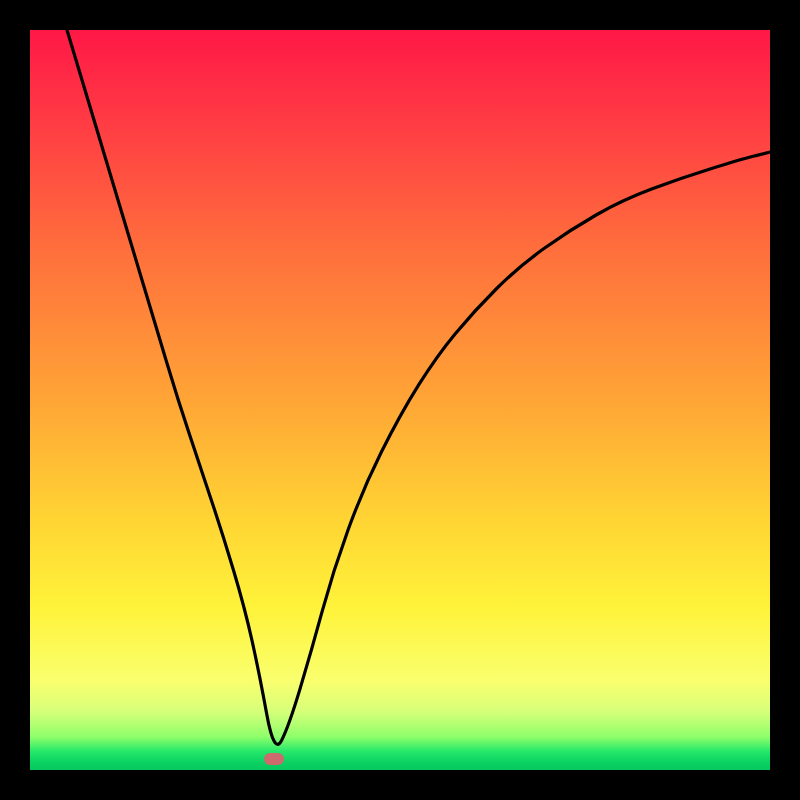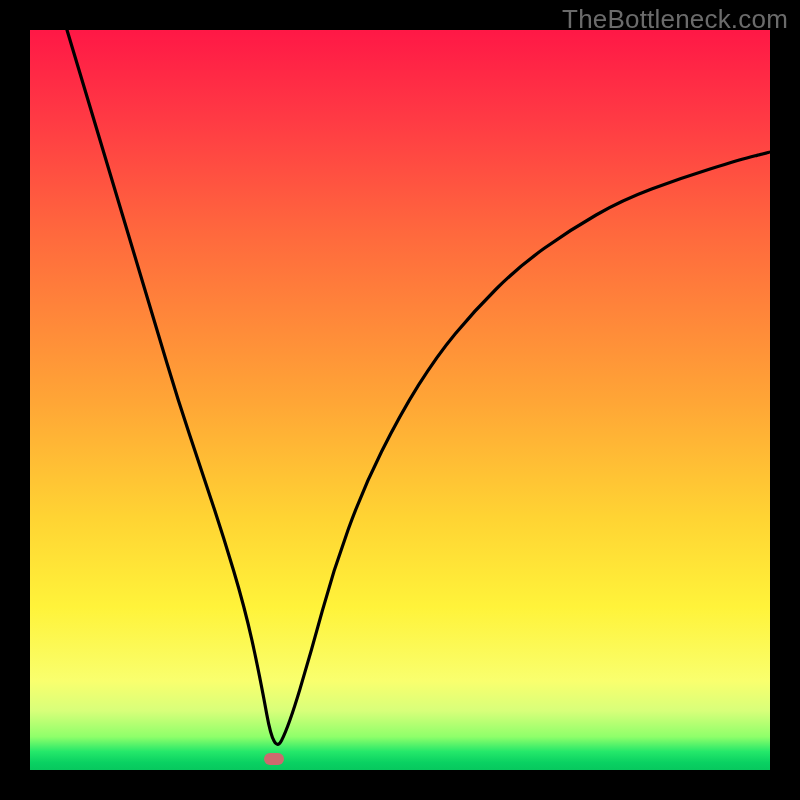--- a/index.html
+++ b/index.html
@@ -67,21 +67,20 @@
   svg.curve {
     position: absolute;
     inset: 0;
     z-index: 2;
   }
 </style>
 </head>
 <body>
 
 <div class="frame">
-  <div class="watermark">TheBottleneck.com</div>
 
   <div class="plot">
     <div class="gradient"></div>
     <svg class="curve" viewBox="0 0 740 740" preserveAspectRatio="none">
       <path fill="none" stroke="#000" stroke-width="3.2" stroke-linecap="round" d="M 37.0 0.0 Q 37.0 0.0 48.1 37.0 Q 59.2 74.0 70.3 111.0 Q 81.4 148.0 92.5 185.0 Q 103.6 222.0 114.7 259.0 Q 125.8 296.0 136.9 333.0 Q 148.0 370.0 159.1 403.3 Q 170.2 436.6 181.3 469.9 Q 192.4 503.2 203.5 540.2 Q 214.6 577.2 222.0 610.5 Q 229.4 643.8 236.8 684.5 Q 244.2 725.2 251.6 710.4 Q 259.0 695.6 270.1 658.6 Q 281.2 621.6 292.3 580.9 Q 303.4 540.2 318.2 499.5 Q 333.0 458.8 351.5 421.8 Q 370.0 384.8 388.5 355.2 Q 407.0 325.6 425.5 303.4 Q 444.0 281.2 466.2 259.0 Q 488.4 236.8 514.3 218.3 Q 540.2 199.8 566.1 185.0 Q 592.0 170.2 621.6 159.1 Q 651.2 148.0 680.8 138.8 Q 710.4 129.5 725.2 125.8 T 740.0 122.1"></path>
     </svg>
     <div class="marker" style="left: 244.2px; top: 728.9px;"></div>
   </div>
 </div>
 

